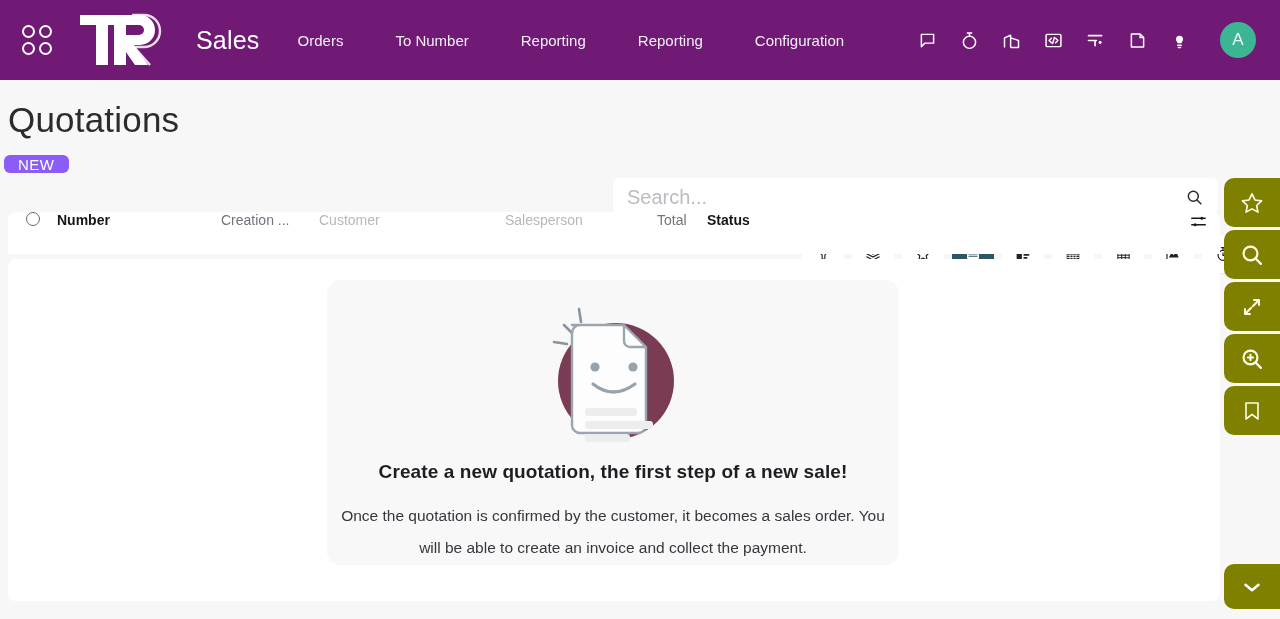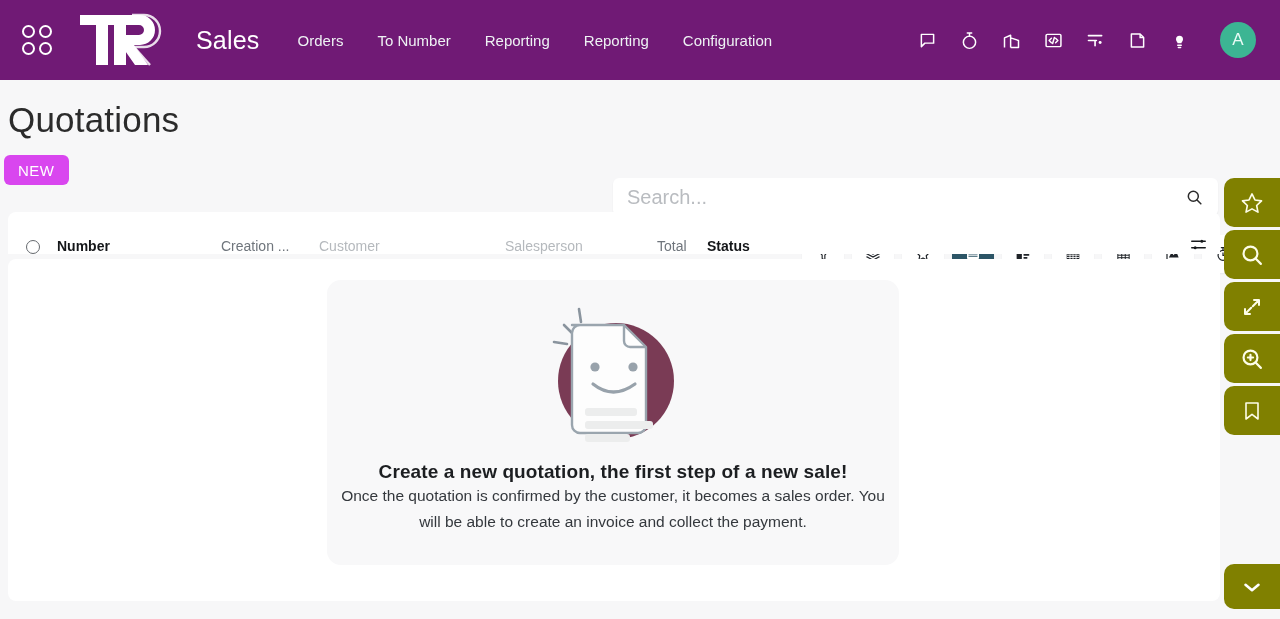--- a/index.html
+++ b/index.html
@@ -43,21 +43,21 @@
   }
   .app-name {
     color: #ffffff;
     font-size: 25px;
     font-weight: 400;
     letter-spacing: .2px;
     margin-right: 38px;
     cursor: pointer;
     white-space: nowrap;
   }
-  .menu-items { display: flex; align-items: center; gap: 34px; }
+  .menu-items { display: flex; align-items: center; gap: 52px; }
   .menu-items a {
     color: #eef2f4;
     font-size: 15px;
     text-decoration: none;
     white-space: nowrap;
     cursor: pointer;
   }
   .nav-right {
     margin-left: auto;
     display: flex;
@@ -93,28 +93,28 @@
     position: absolute;
     left: 8px; top: 20px;
     font-size: 35px;
     color: #2b2b2b;
     font-weight: 400;
     letter-spacing: .2px;
   }
   .btn-new {
     position: absolute;
     left: 4px; top: 75px;
-    background: #d946ef;
+    background: #8b5cf6;
     color: #ffffff;
     border: none;
     border-radius: 6px;
     font-size: 15px;
     letter-spacing: .5px;
     padding: 0 14px;
-    height: 30px;
+    height: 18px;
     cursor: pointer;
     font-family: inherit;
   }
   .searchbar {
     position: absolute;
     left: 613px; top: 98px;
     width: 605px; height: 38px;
     background: #ffffff;
     border-radius: 6px;
     box-shadow: 0 1px 2px rgba(0,0,0,.06);
@@ -156,21 +156,21 @@
   .vbtn.active { background: #2c5566; color: #ffffff; }
   .vbtn svg { display: block; }
 
   
   .table-wrap { padding: 0 60px 0 8px; }
   .table-head {
     background: #ffffff;
     border-radius: 8px 8px 0 0;
     height: 42px;
     display: flex;
-    align-items: flex-end;
+    align-items: flex-start;
     padding: 0 12px 0 18px;
     position: relative;
   }
   .th-check {
     width: 14px; height: 14px;
     border: 1.6px solid #65696e;
     border-radius: 50%;
     margin-right: 17px;
     cursor: pointer;
     flex: none;
@@ -213,22 +213,22 @@
     font-weight: bold;
     color: #1c1e21;
     margin-top: 2px;
     letter-spacing: .1px;
     text-align: center;
   }
   .empty-sub {
     font-size: 15.5px;
     color: #34383d;
     text-align: center;
-    line-height: 26px;
-    margin-top: 0;
+    line-height: 32px;
+    margin-top: 17px;
     max-width: 560px;
   }
 
   
   .rail {
     position: absolute;
     right: 0; top: 178px;
     display: flex;
     flex-direction: column;
     gap: 3px;

